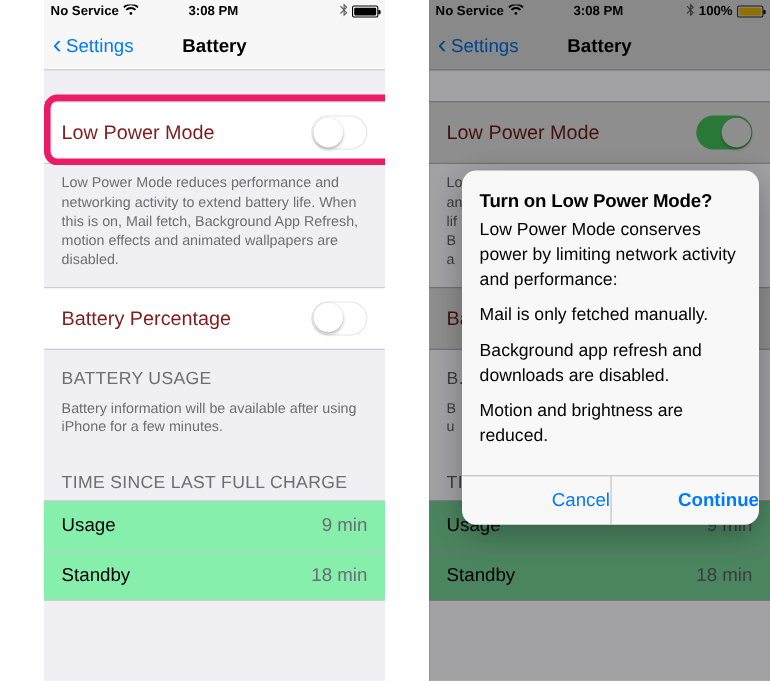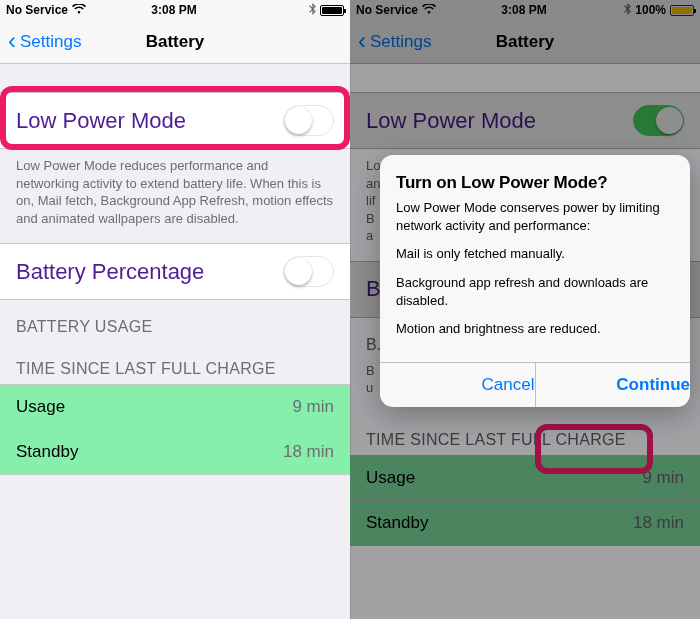--- a/index.html
+++ b/index.html
@@ -10,20 +10,21 @@
     height: 619px;
     overflow: hidden;
     display: flex;
   }
   .screen {
     width: 424px;
     height: 619px;
     position: relative;
     background: #efeff4;
     overflow: hidden;
+    margin-left: 40px;
   }
   .screen.right { box-shadow: inset 1px 0 0 rgba(0,0,0,0.1); }
   
   .statusbar {
     height: 20px;
     display: flex;
     align-items: center;
     font-size: 12px;
     font-weight: 600;
     color: #000;
@@ -78,22 +79,22 @@
   .content { position: absolute; top: 64px; left: 0; right: 0; bottom: 0; }
   .spacer { height: 28px; }
   .cell {
     background: #fff;
     border-top: 1px solid #c8c7cc;
     border-bottom: 1px solid #c8c7cc;
     padding: 12px 16px;
     display: flex;
     align-items: center;
     justify-content: space-between;
-    font-size: 22px;
-    color: #4c1d95;
+    font-size: 18px;
+    color: #7f1d1d;
   }
   .footer-text {
     font-size: 13px;
     color: #6d6d72;
     padding: 8px 16px 16px;
     line-height: 1.35;
   }
   .header-text {
     font-size: 16px;
     color: #6d6d72;
@@ -151,21 +152,21 @@
     position: absolute;
     left: 30px; right: 10px; top: 155px;
     background: #f8f8f8;
     border-radius: 13px;
     z-index: 10;
     overflow: hidden;
     box-shadow: 0 8px 30px rgba(0,0,0,0.3);
   }
   .alert-content { padding: 18px 16px 14px; text-align: left; }
   .alert-title { font-size: 17px; font-weight: 600; margin-bottom: 6px; letter-spacing: -0.2px; }
-  .alert-msg { font-size: 13px; color: #000; line-height: 1.4; }
+  .alert-msg { font-size: 16px; color: #000; line-height: 1.4; }
   .alert-msg p { margin: 10px 0; }
   .alert-buttons {
     display: flex;
     border-top: 0.5px solid #bdbdc2;
   }
   .alert-btn {
     flex: 1;
     padding: 12px 0;
     text-align: right;
     font-size: 17px;
@@ -219,20 +220,21 @@
     <div class="footer-text">Low Power Mode reduces performance and networking activity to extend battery life.  When this is on, Mail fetch, Background App Refresh, motion effects and animated wallpapers are disabled.</div>
 
     <div class="cell">
       <span>Battery Percentage</span>
       <div class="toggle">
           <div class="knob"></div>
         </div>
     </div>
 
     <div class="header-text">BATTERY USAGE</div>
+    <div class="footer-text" style="padding-top:2px">Battery information will be available after using iPhone for a few minutes.</div>
 
     <div class="header-text">TIME SINCE LAST FULL CHARGE</div>
     <div class="row-simple">
       <span>Usage</span>
       <span class="row-right-val">9 min</span>
     </div>
     <div class="row-simple">
       <span>Standby</span>
       <span class="row-right-val">18 min</span>
     </div>

